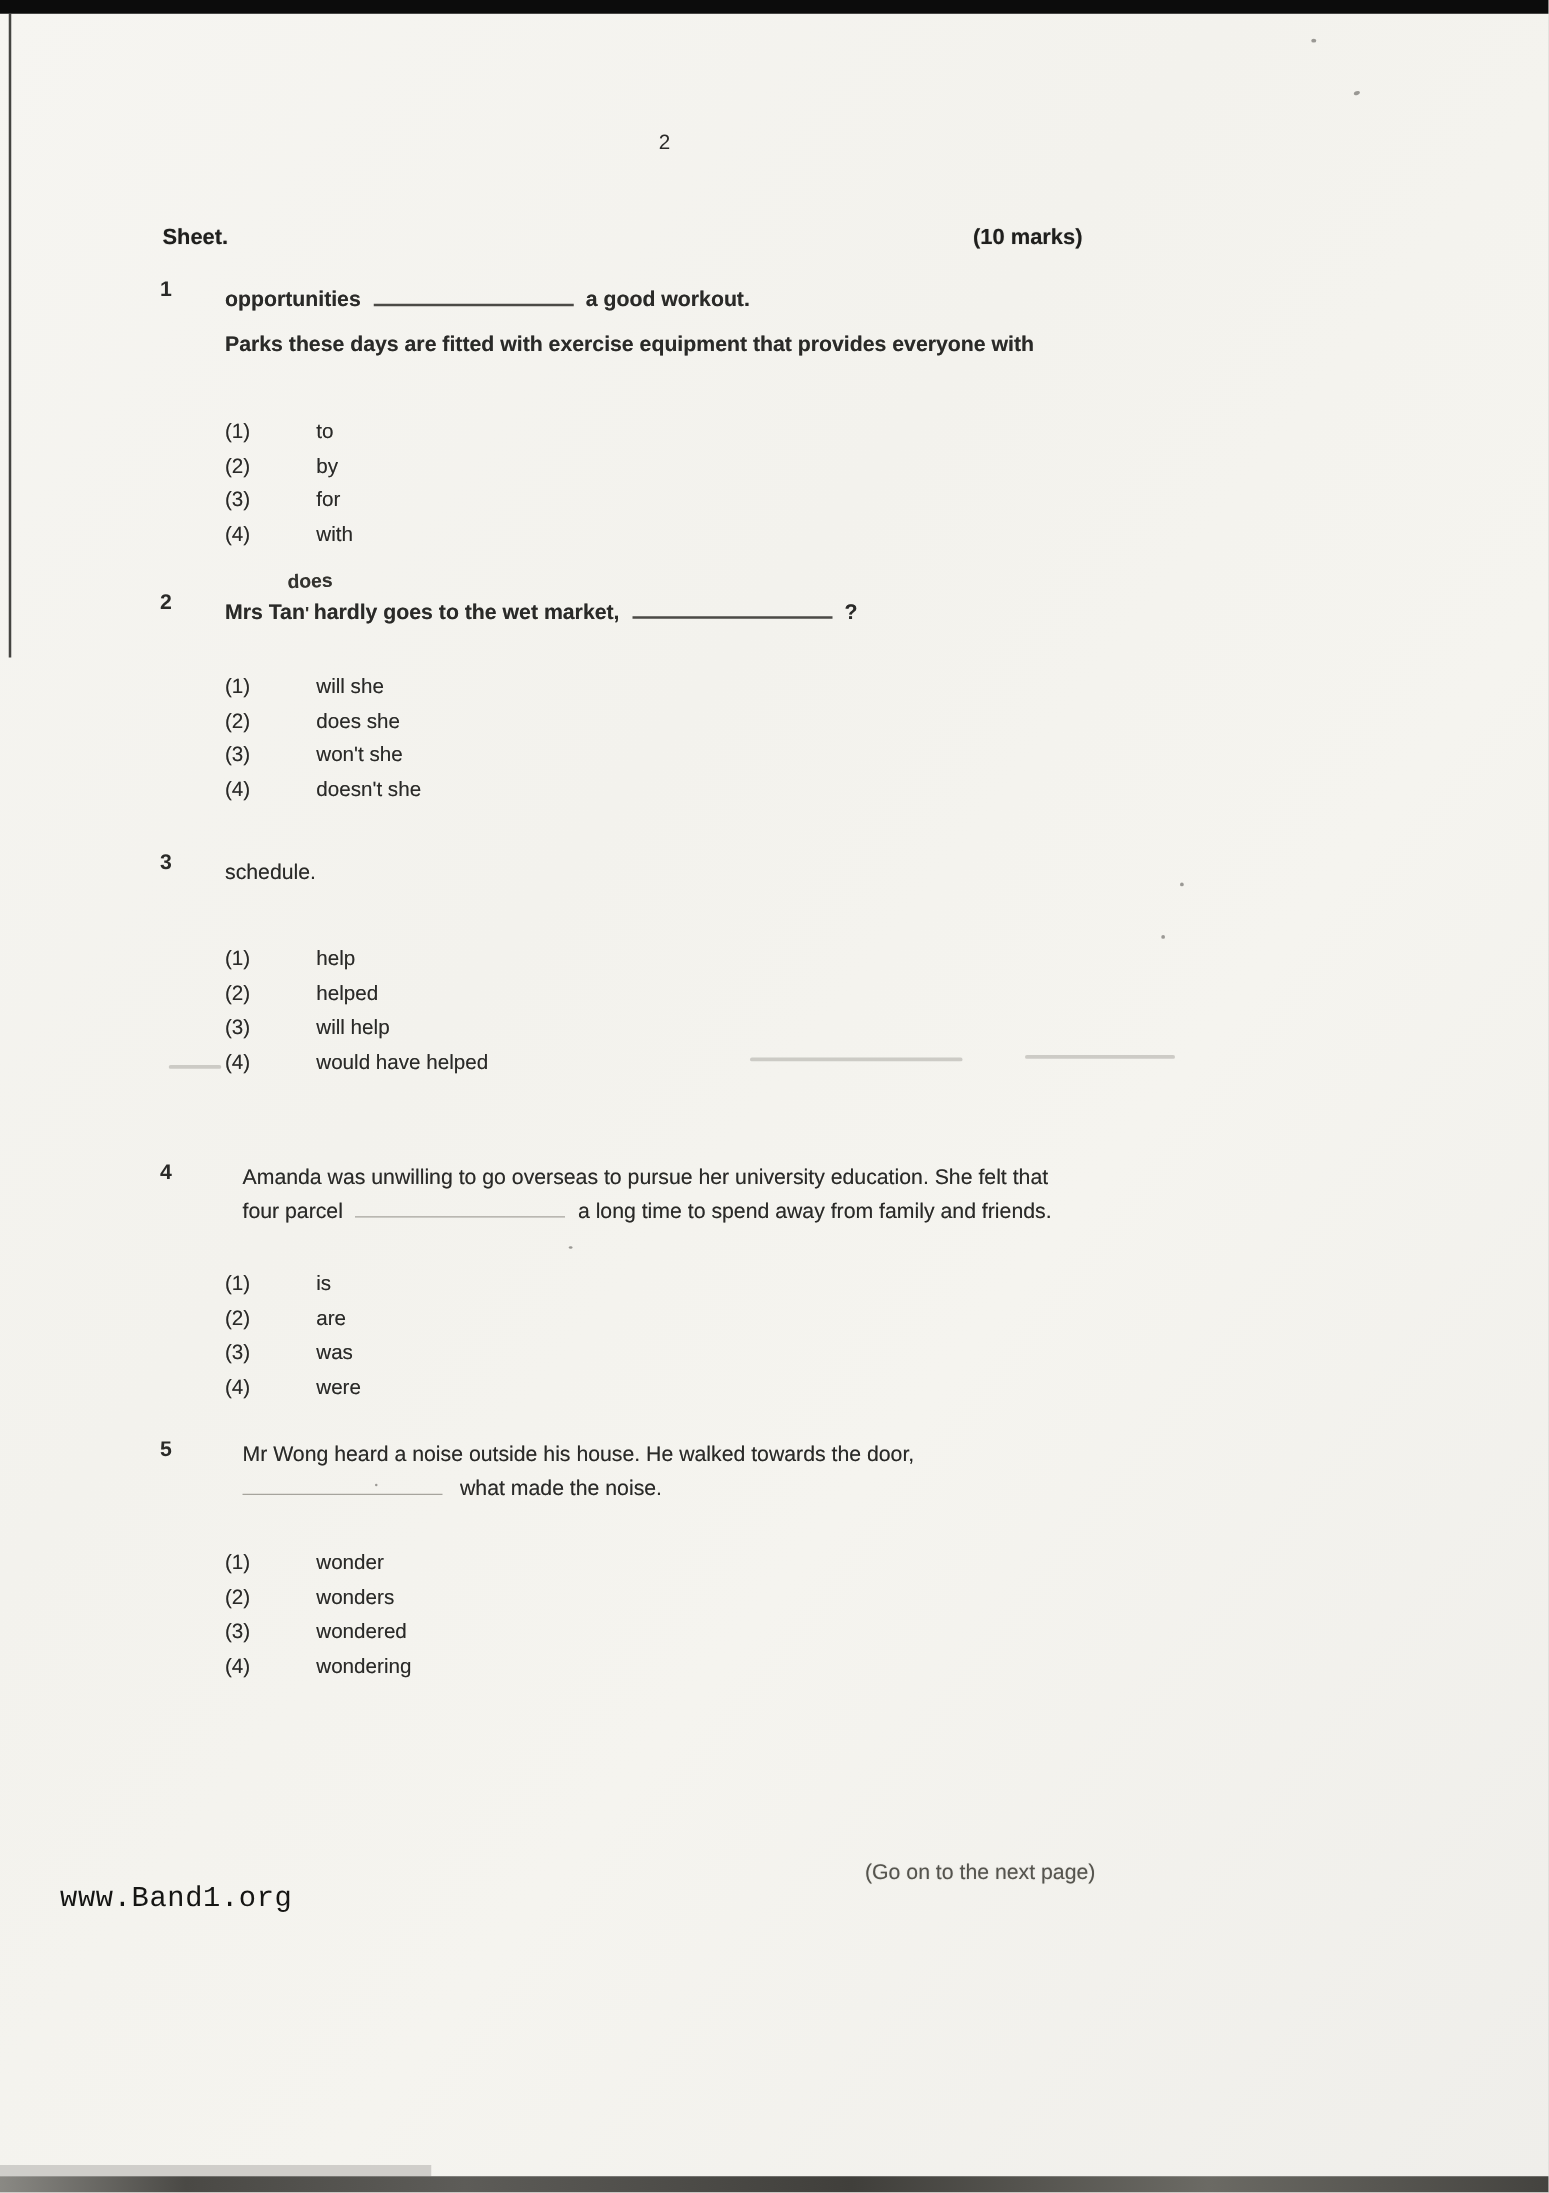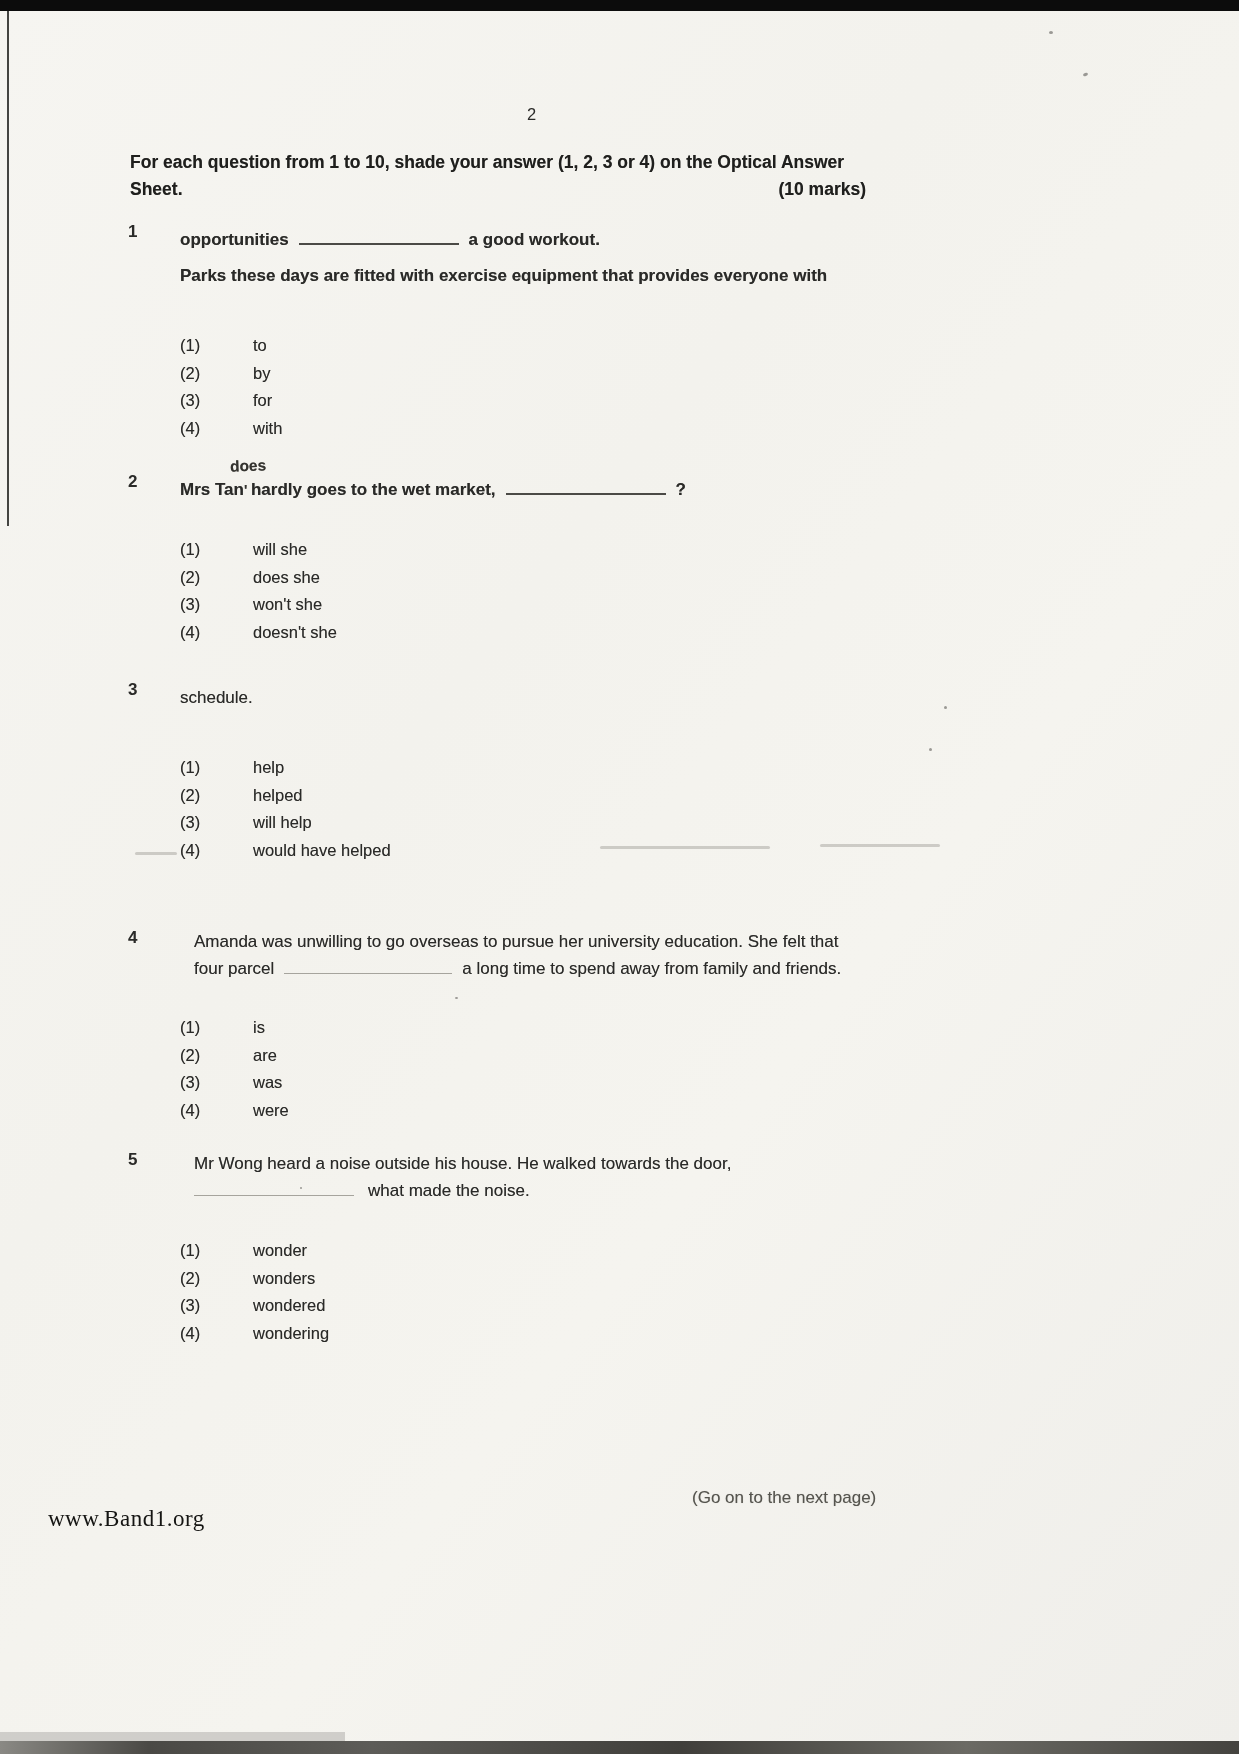--- a/index.html
+++ b/index.html
@@ -59,21 +59,21 @@
   .opts { }
   .opt { display:flex; font-size:16.5px; line-height:27.5px; color:#2a2a28; text-shadow:0 0 .45px rgba(42,42,40,.45); }
   .opt-label { flex:0 0 73px; }
 
   .footer-note {
     position:absolute; top:1488px; left:692px;
     font-size:17px; color:#55544e; text-shadow:0 0 .8px rgba(85,84,78,.4);text-align:center;
   }
   .watermark {
     position:absolute; top:1506px; left:48px;
-    font-family:Liberation Serif, serif; font-size:23px; color:#151513; letter-spacing:.5px;
+    font-family:Liberation Mono, monospace; font-size:23px; color:#151513; letter-spacing:.5px;
   }
 </style>
 </head>
 <body>
 
 <div class="page">
 
   <div class="scan-top"></div>
   <div class="scan-left"></div>
   <div class="scan-smudge"></div>
@@ -84,21 +84,21 @@
   <div class="speck" style="left:929px; top:748px; width:3px; height:3px;"></div>
   <div class="speck" style="left:455px; top:997px; width:3px; height:2px;"></div>
   <div class="speck" style="left:300px; top:1187px; width:2px; height:2px;"></div>
   <div class="streak" style="left:600px; top:846px; width:170px; height:3px;"></div>
   <div class="streak" style="left:820px; top:844px; width:120px; height:3px;"></div>
   <div class="streak" style="left:135px; top:852px; width:42px; height:3px;"></div>
 
   <div class="page-number">2</div>
 
   <div class="instructions">
-    <span>For each question from 1 to 10, shade your answer (1, 2, 3 or 4) on the Optical Answer</span><br>
+    <br>
     <span>Sheet.</span>
     <span class="marks">(10 marks)</span>
   </div>
 
   <div class="question" style="top:222px;">
     <span class="qnum w700">1</span>
     <div class="qbody">
       <div class="qline w700">
         <span>opportunities</span><span class="blank"></span><span>a good workout.</span>
       </div>

